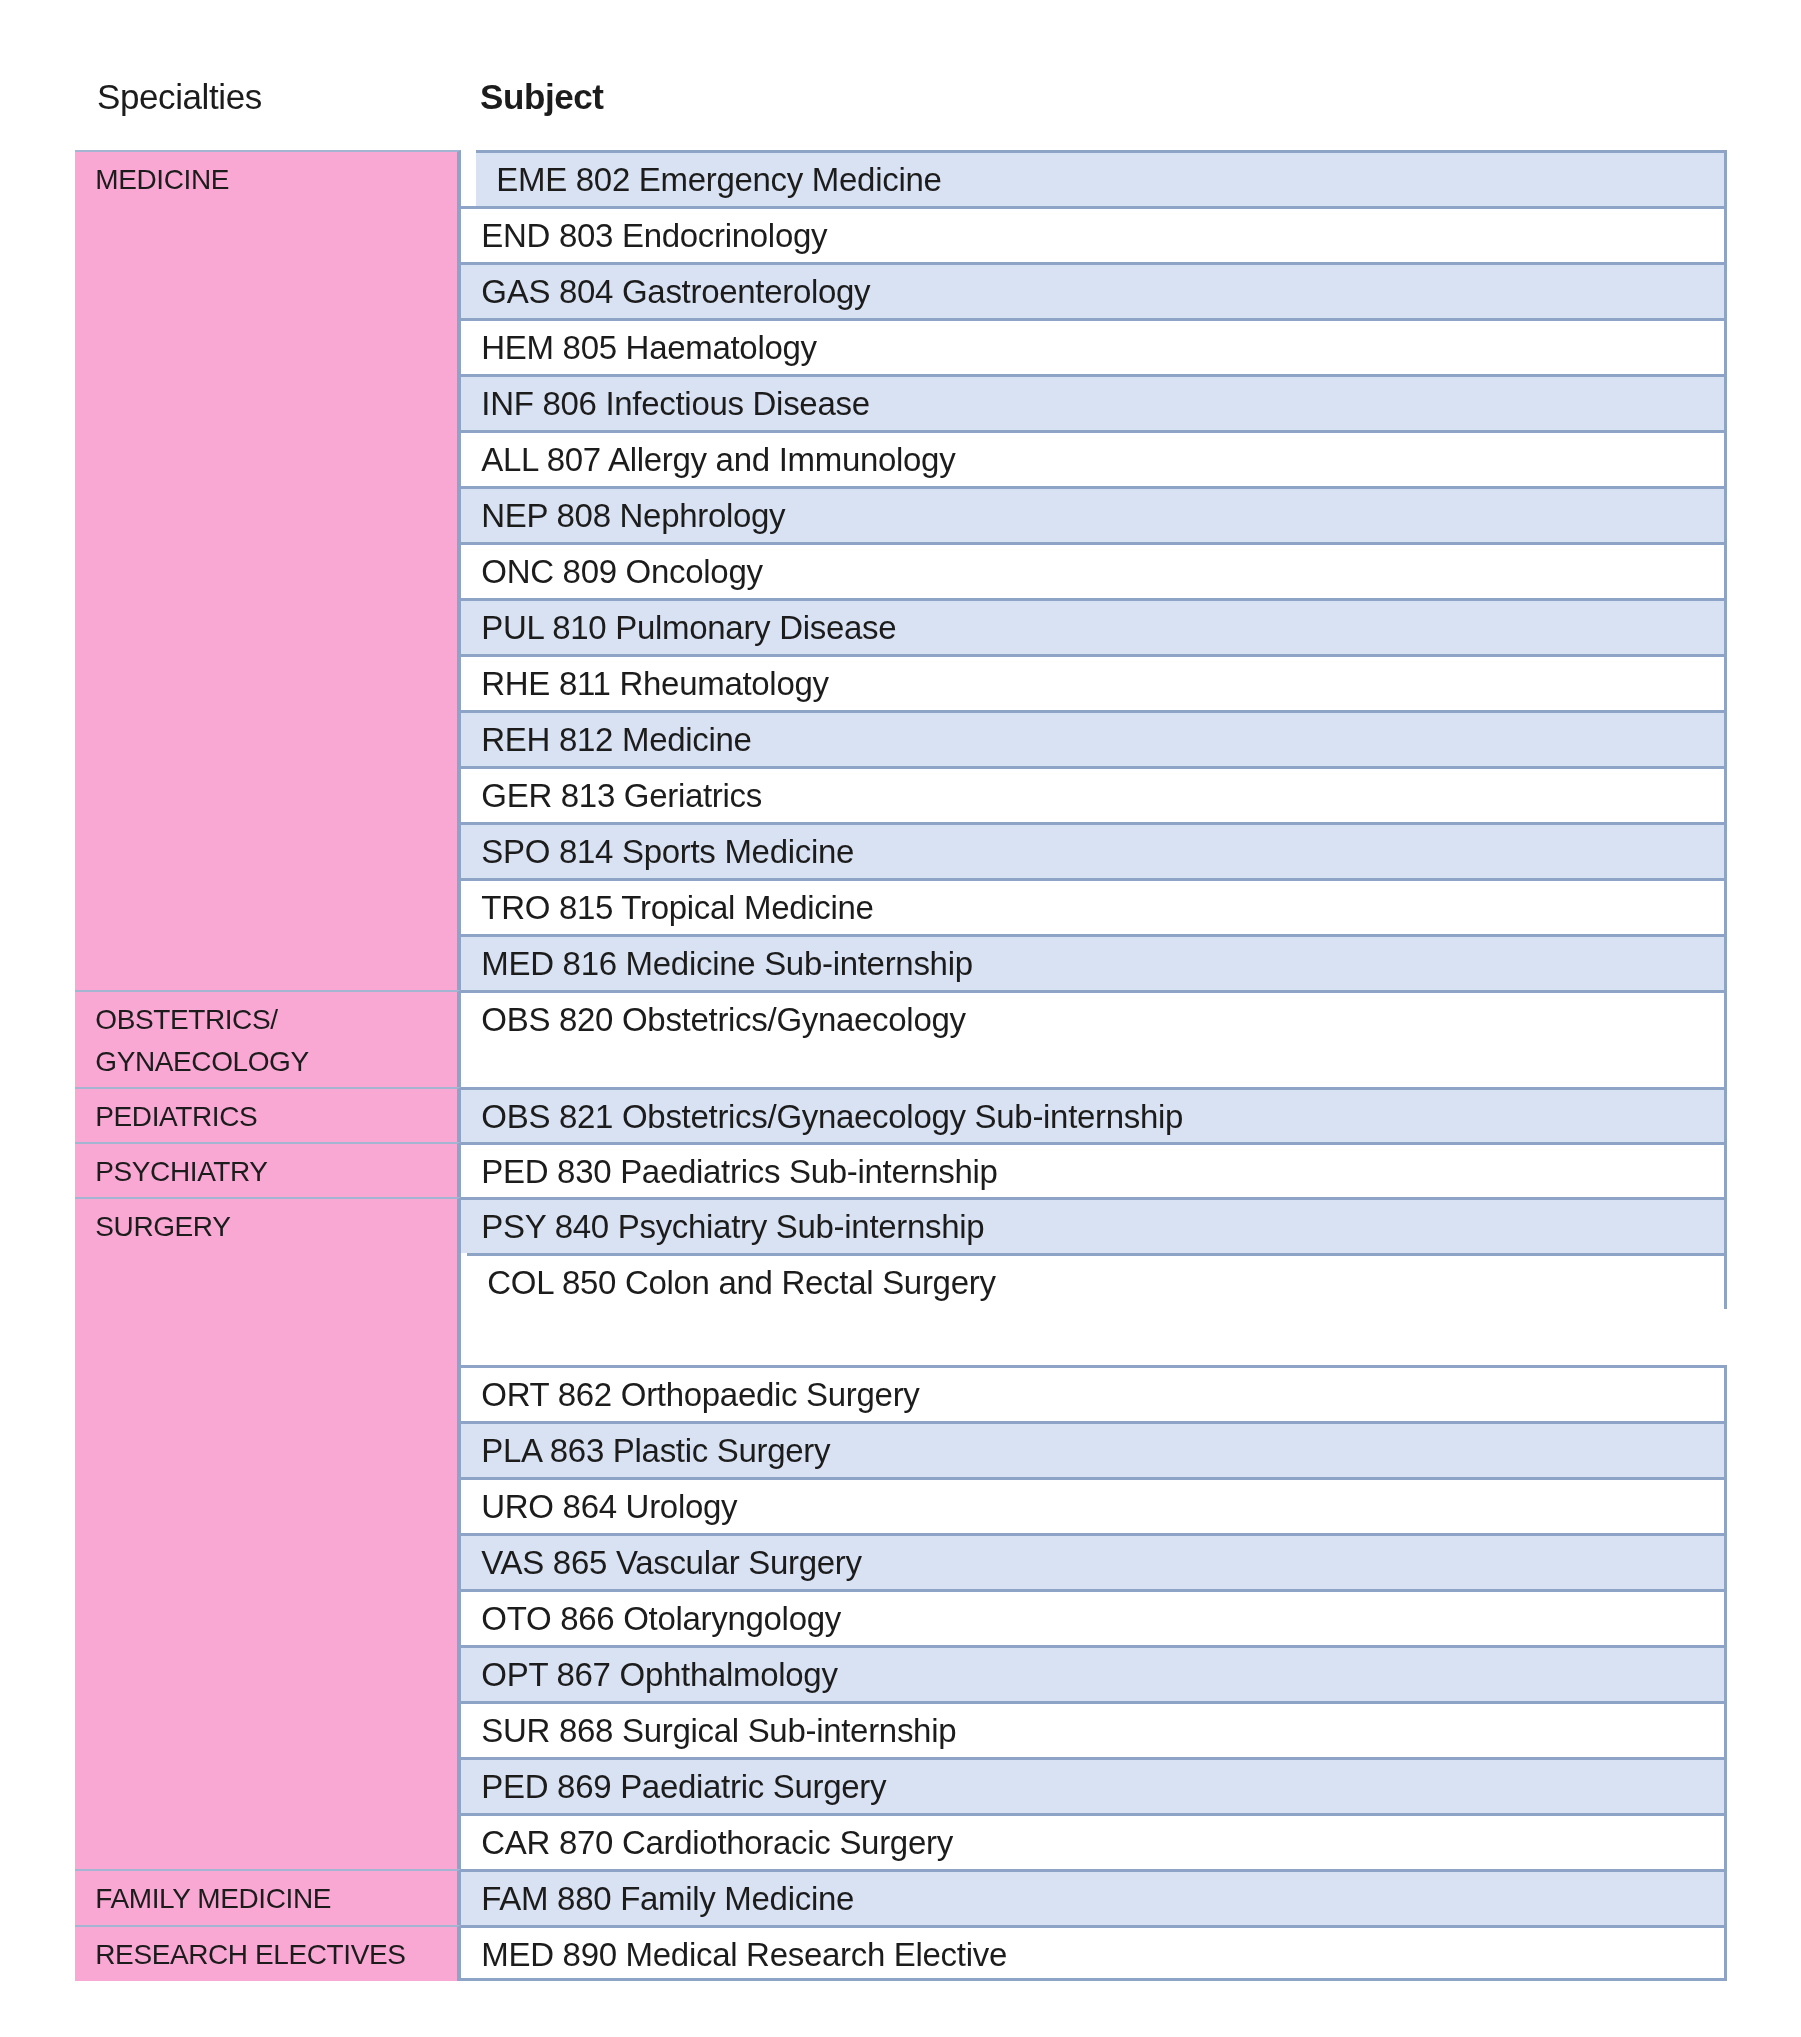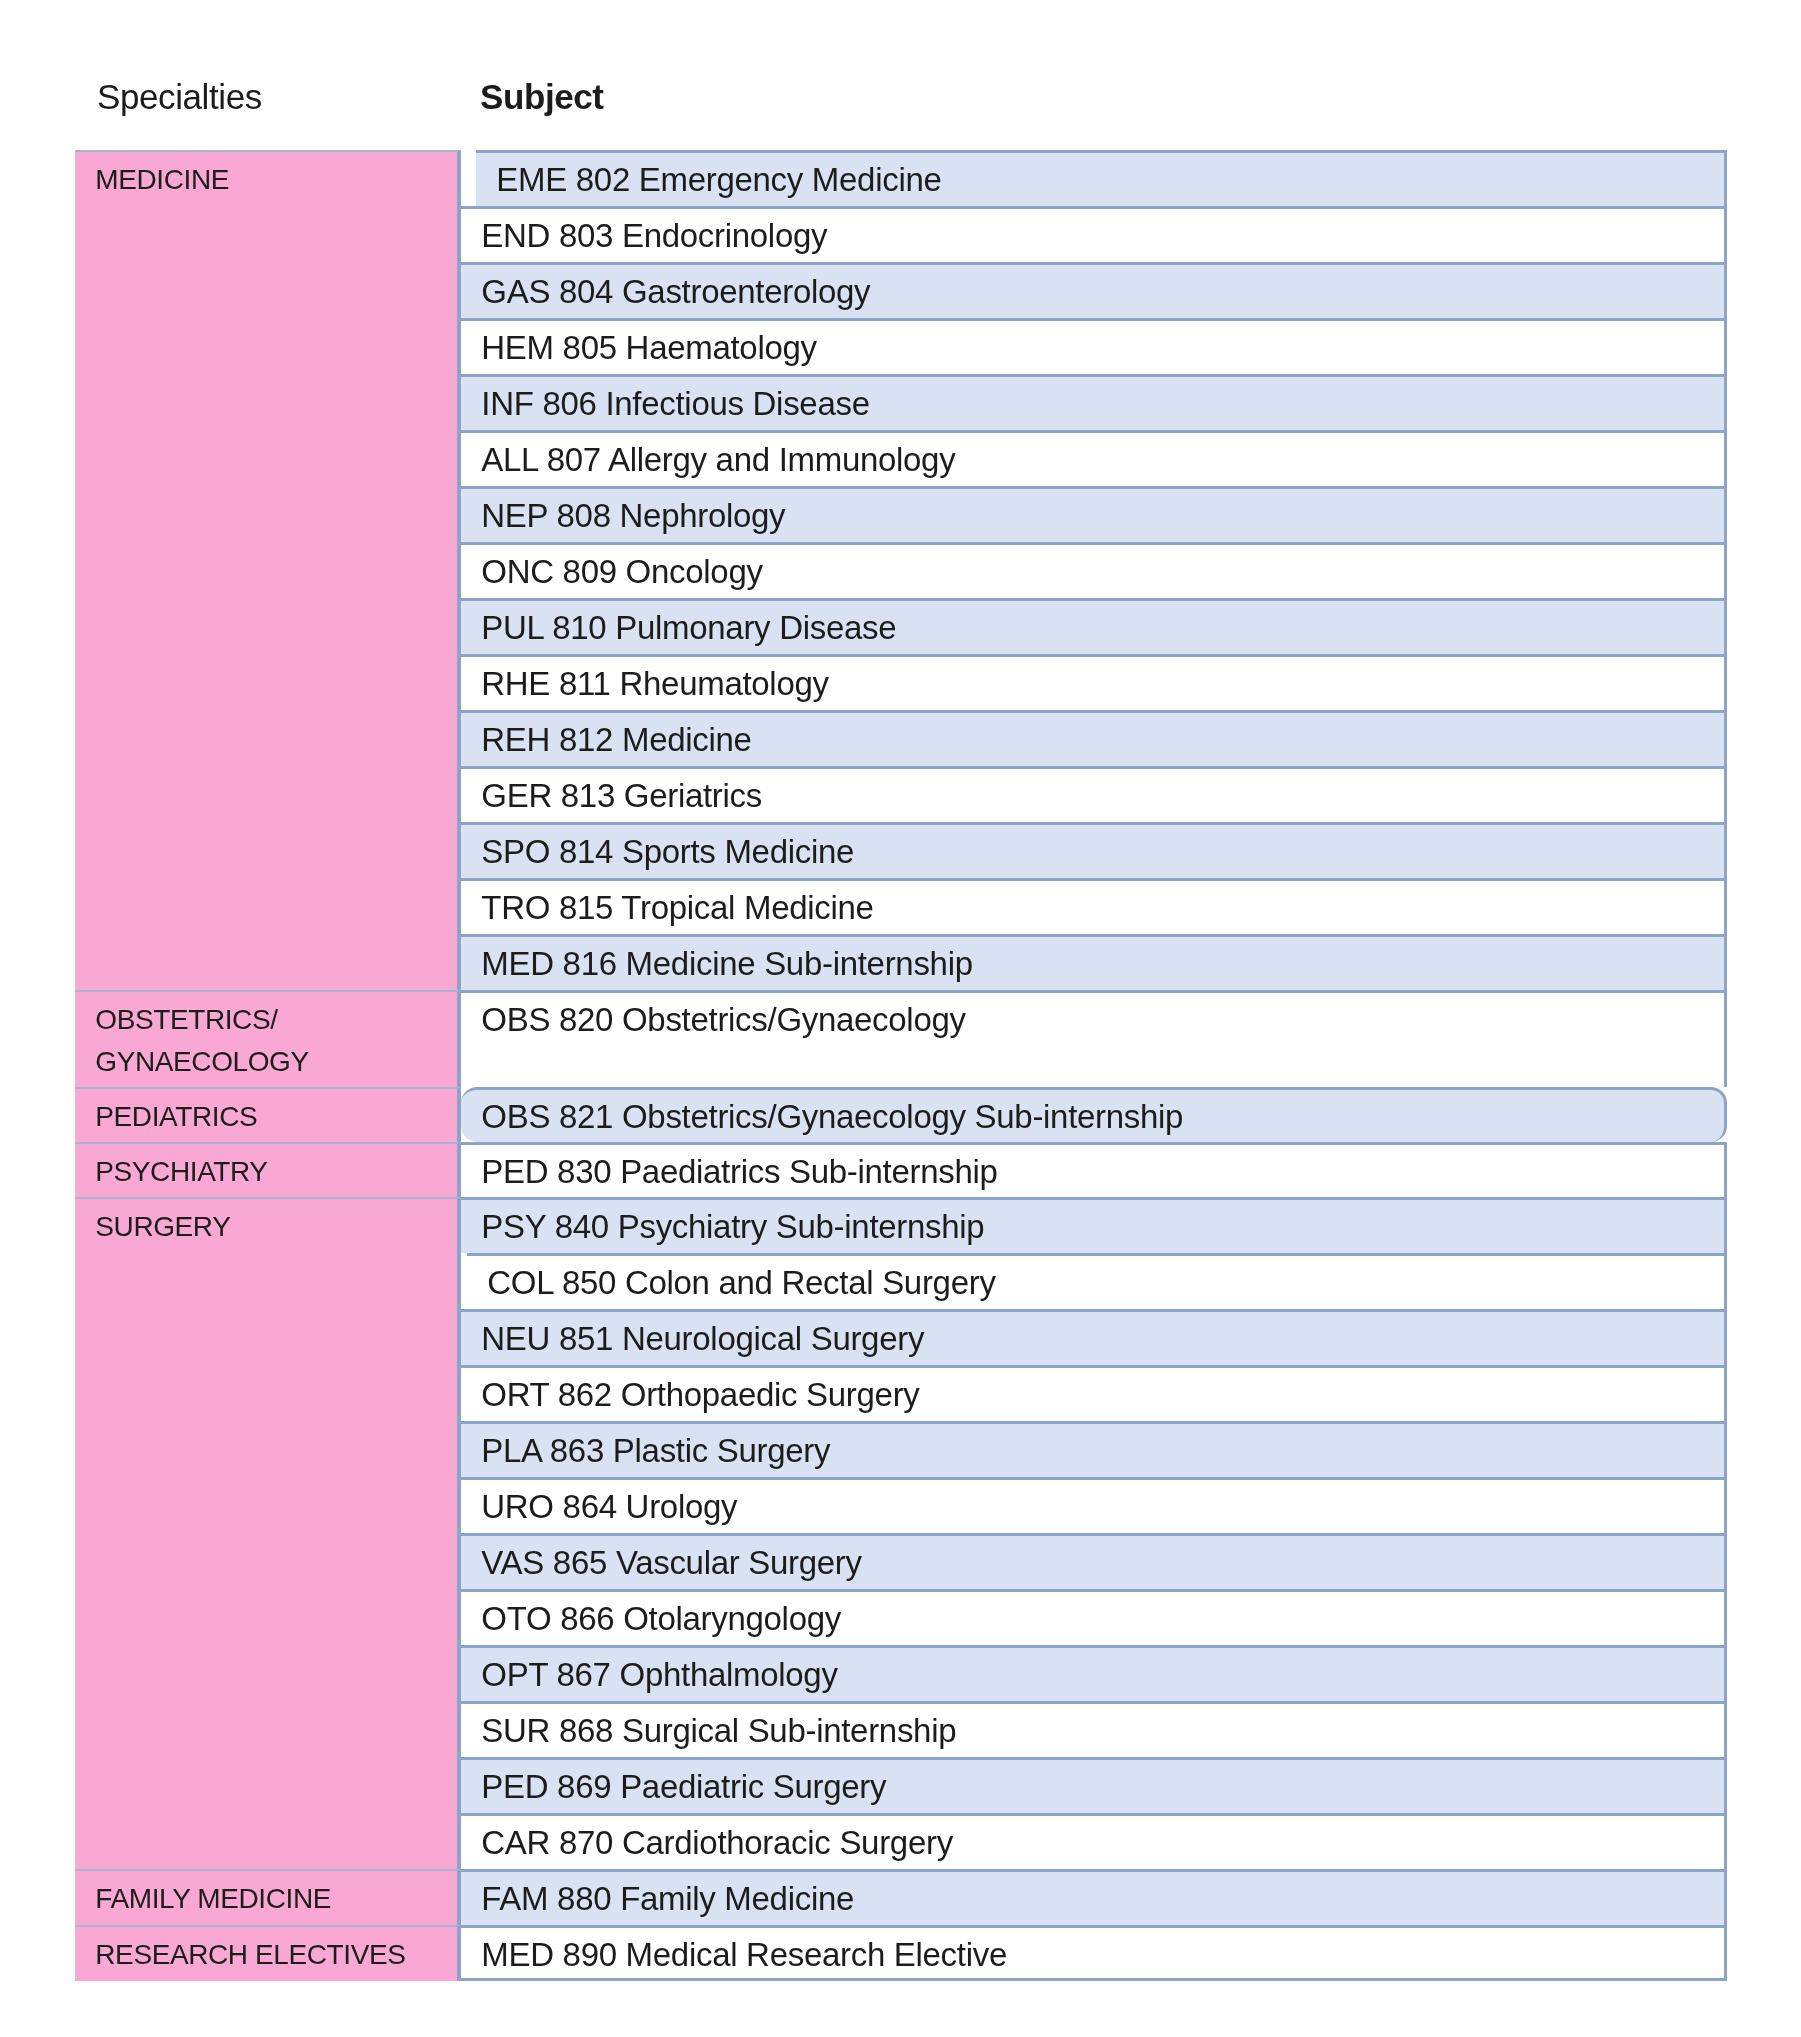--- a/index.html
+++ b/index.html
@@ -84,27 +84,26 @@
       <div class="subject-cell" style="grid-row: 10;">RHE 811 Rheumatology</div>
       <div class="subject-cell band" style="grid-row: 11;">REH 812 Medicine</div>
       <div class="subject-cell" style="grid-row: 12;">GER 813 Geriatrics</div>
       <div class="subject-cell band" style="grid-row: 13;">SPO 814 Sports Medicine</div>
       <div class="subject-cell" style="grid-row: 14;">TRO 815 Tropical Medicine</div>
       <div class="subject-cell band" style="grid-row: 15;">MED 816 Medicine Sub-internship</div>
       <div class="specialty-cell" style="grid-row: 16 / span 1;">OBSTETRICS/
 GYNAECOLOGY</div>
       <div class="subject-cell" style="grid-row: 16;">OBS 820 Obstetrics/Gynaecology</div>
       <div class="specialty-cell" style="grid-row: 17 / span 1;">PEDIATRICS</div>
-      <div class="subject-cell band" style="grid-row: 17; border-radius: 16px;">OBS 821 Obstetrics/Gynaecology Sub-internship</div>
+      <div class="subject-cell band" style="grid-row: 17;">OBS 821 Obstetrics/Gynaecology Sub-internship</div>
       <div class="specialty-cell" style="grid-row: 18 / span 1;">PSYCHIATRY</div>
       <div class="subject-cell" style="grid-row: 18;">PED 830 Paediatrics Sub-internship</div>
       <div class="specialty-cell" style="grid-row: 19 / span 12;">SURGERY</div>
       <div class="subject-cell band" style="grid-row: 19;">PSY 840 Psychiatry Sub-internship</div>
       <div class="subject-cell" style="grid-row: 20; margin-left: 6px;">COL 850 Colon and Rectal Surgery</div>
-      <div class="subject-cell band" style="grid-row: 21;">NEU 851 Neurological Surgery</div>
       <div class="subject-cell" style="grid-row: 22;">ORT 862 Orthopaedic Surgery</div>
       <div class="subject-cell band" style="grid-row: 23;">PLA 863 Plastic Surgery</div>
       <div class="subject-cell" style="grid-row: 24;">URO 864 Urology</div>
       <div class="subject-cell band" style="grid-row: 25;">VAS 865 Vascular Surgery</div>
       <div class="subject-cell" style="grid-row: 26;">OTO 866 Otolaryngology</div>
       <div class="subject-cell band" style="grid-row: 27;">OPT 867 Ophthalmology</div>
       <div class="subject-cell" style="grid-row: 28;">SUR 868 Surgical Sub-internship</div>
       <div class="subject-cell band" style="grid-row: 29;">PED 869 Paediatric Surgery</div>
       <div class="subject-cell" style="grid-row: 30;">CAR 870 Cardiothoracic Surgery</div>
       <div class="specialty-cell" style="grid-row: 31 / span 1;">FAMILY MEDICINE</div>

